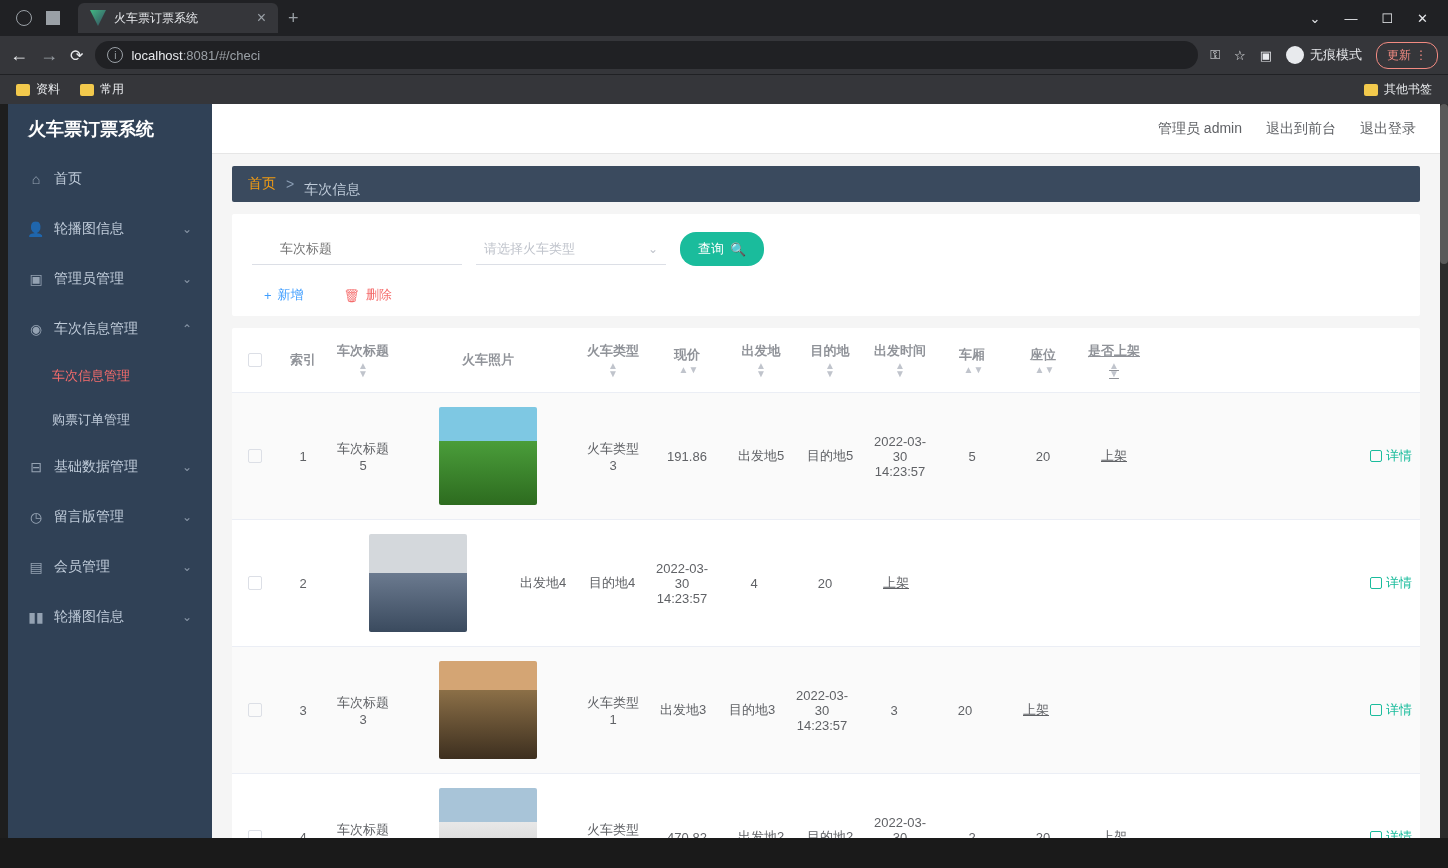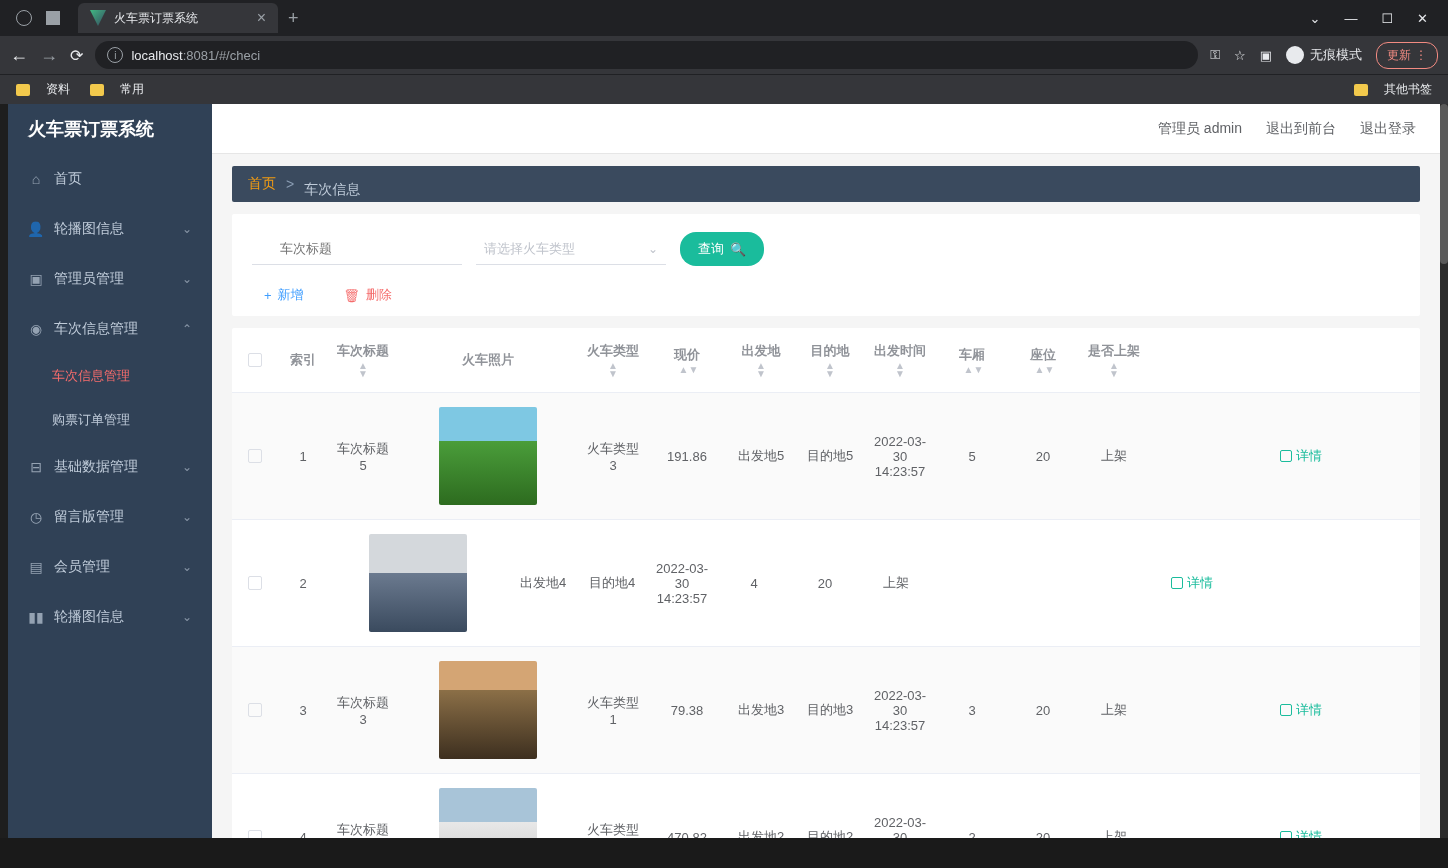--- a/index.html
+++ b/index.html
@@ -23,21 +23,21 @@
     .url-bar { flex: 1; background: #202124; height: 28px; border-radius: 14px; display: flex; align-items: center; padding: 0 12px; color: #9aa0a6; font-size: 13px; gap: 8px; }
     .url-info { width: 16px; height: 16px; border: 1.5px solid #9aa0a6; border-radius: 50%; display: flex; align-items: center; justify-content: center; font-size: 10px; }
     .url-text { display: flex; }
     .url-host { color: #e8eaed; }
     .nav-right { display: flex; align-items: center; gap: 14px; color: #e8eaed; font-size: 13px; }
     .incognito { display: flex; align-items: center; gap: 6px; }
     .incognito-icon { width: 18px; height: 18px; background: #e8eaed; border-radius: 50%; }
     .update-btn { border: 1px solid #f28b82; color: #f28b82; padding: 4px 10px; border-radius: 12px; font-size: 12px; display: flex; align-items: center; gap: 4px; }
     
     .bookmarks-bar { background: #35363a; height: 30px; display: flex; align-items: center; padding: 0 16px; gap: 20px; font-size: 12px; border-top: 1px solid #202124; }
-    .bookmark { display: flex; align-items: center; gap: 16px; color: #e8eaed; }
+    .bookmark { display: flex; align-items: center; gap: 6px; color: #e8eaed; }
     .folder-icon { width: 14px; height: 12px; background: #f2c94c; border-radius: 2px; }
     .bookmark-right { margin-left: auto; }
     
     
     .app { position: absolute; top: 104px; left: 8px; right: 8px; bottom: 30px; background: #f5f5f5; display: flex; }
     .scrollbar-v { position: absolute; top: 104px; right: 0; bottom: 30px; width: 8px; background: #2c2c2c; }
     .scrollbar-thumb-v { position: absolute; top: 0; width: 8px; height: 160px; background: #5a5a5a; border-radius: 4px; }
     
     .sidebar { width: 204px; background: #304156; color: #bfcbd9; display: flex; flex-direction: column; }
     .sidebar-header { height: 50px; display: flex; align-items: center; padding: 0 20px; color: #fff; font-size: 18px; font-weight: bold; }
@@ -78,22 +78,22 @@
     .col-idx { width: 50px; }
     .col-title { width: 70px; }
     .col-photo { width: 180px; }
     .col-type { width: 70px; }
     .col-price { width: 78px; }
     .col-from { width: 70px; }
     .col-to { width: 68px; }
     .col-time { width: 72px; }
     .col-car { width: 72px; }
     .col-seat { width: 70px; }
-    .col-shelf { width: 72px; }
-    .col-action { flex: 1; align-items: center; padding-left: 40px; }
+    .col-shelf { width: 72px; text-decoration: underline; }
+    .col-action { flex: 1; align-items: flex-end; padding-left: 40px; }
     .sort-icons { font-size: 10px; line-height: 8px; color: #c0c4cc; margin-top: 2px; }
     .checkbox { width: 14px; height: 14px; border: 1px solid #dcdfe6; border-radius: 2px; }
     .tbody .tr { display: flex; border-bottom: 1px solid #ebeef5; }
     .tbody .tr:nth-child(odd) { background: #fafafa; }
     .train-img { width: 98px; height: 98px; border-radius: 2px; }
     .img1 { background: linear-gradient(to bottom, #7ec8e3 35%, #4a9d3a 35%, #2d6b1f 100%); }
     .img2 { background: linear-gradient(to bottom, #d4d8dc 40%, #6b7a8f 40%, #3a4a5e 100%); }
     .img3 { background: linear-gradient(to bottom, #d4a574 30%, #8b6f47 30%, #3d2f1f 100%); }
     .img4 { background: linear-gradient(to bottom, #a8c4d8 35%, #e8e8e8 35%, #c0c0c0 100%); }
     .detail-link { color: #1abc9c; font-size: 13px; display: flex; align-items: center; gap: 4px; cursor: pointer; }
@@ -345,21 +345,20 @@
             <div class="tr">
     <div class="td col-check">
                 <div class="checkbox"></div>
               </div>
     <div class="td col-idx">3</div>
     <div class="td col-title">车次标题3</div>
     <div class="td col-photo">
                 <div class="train-img img3"></div>
               </div>
     <div class="td col-type">火车类型1</div>
-    <div class="td col-price">79.38</div>
     <div class="td col-from">出发地3</div>
     <div class="td col-to">目的地3</div>
     <div class="td col-time">2022-03-30 14:23:57</div>
     <div class="td col-car">3</div>
     <div class="td col-seat">20</div>
     <div class="td col-shelf">上架</div>
     <div class="td col-action">
                 <span class="detail-link"><span class="doc-icon"></span>详情</span>
               </div>
   </div>

